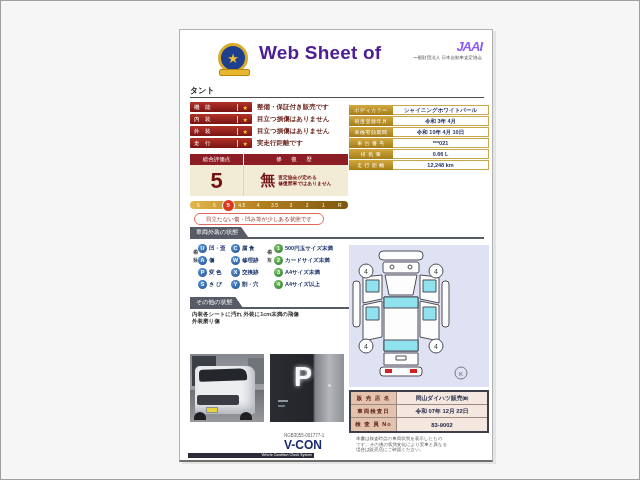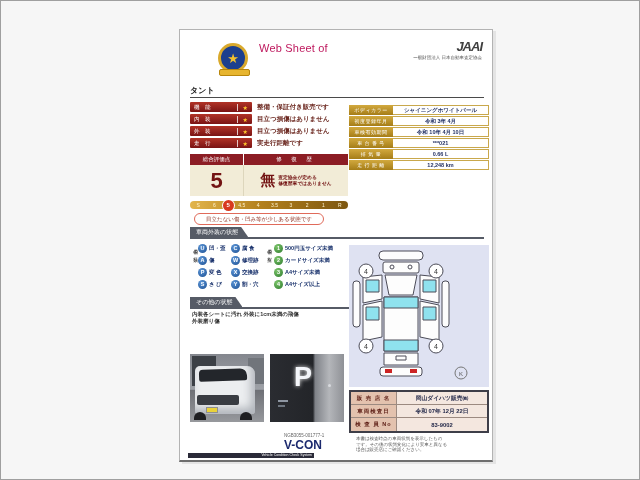--- a/index.html
+++ b/index.html
@@ -10,26 +10,26 @@
   background:#ffffff; border:1px solid #b3b3b3; border-bottom:2px solid #6e6e6e;
   box-shadow:3px 2px 0 rgba(0,0,0,0.07); }
 
 
 .emblem { position:absolute; left:38px; top:13px; width:34px; height:36px; }
 .emblem .ring { width:30px; height:30px; border-radius:50%; background:#1c3f8e;
   border:3px solid #d9a92c; display:flex; align-items:center; justify-content:center;
   color:#f2c12e; font-size:13px; }
 .emblem .ribbon { position:absolute; left:1px; top:26px; width:31px; height:7px;
   background:#e7b52f; border-radius:2px; border:1px solid #b8860b; }
-.title1 { position:absolute; left:79px; top:12px; font-size:11px; font-weight:normal;
-  color:#be185d; letter-spacing:0.2px; white-space:nowrap; }
+.title1 { position:absolute; left:79px; top:12px; font-size:19px; font-weight:bold;
+  color:#4c1d95; letter-spacing:0.2px; white-space:nowrap; }
 .title2 { position:absolute; left:105px; top:30px; font-size:17px; font-weight:bold;
   color:#17509e; letter-spacing:0.2px; white-space:nowrap; }
 .jaai { position:absolute; right:10px; top:9px; font-size:13px; font-weight:bold;
-  font-style:italic; color:#404040; letter-spacing:-1px; }
+  font-style:italic; color:#8b5cf6; letter-spacing:-1px; }
 .jaai-sub { position:absolute; right:10px; top:25px; font-size:4.5px; color:#555; }
 .model { position:absolute; left:10px; top:55px; font-size:8px; font-weight:bold; color:#111; }
 .hr { position:absolute; left:10px; top:67px; width:294px; border-top:1.5px solid #4a4a4a; }
 
 
 .conds { position:absolute; left:10px; top:72px; width:158px; }
 .cond { display:flex; align-items:center; height:10px; margin-bottom:2px; }
 .cond-tag { width:62px; height:10px; background:linear-gradient(180deg,#b13327,#7a1414);
   color:#fff; font-size:5.5px; display:flex; align-items:center; padding:0 4px; border-radius:1px; }
 .cond-tag .lbl { flex:1; letter-spacing:2px; }

